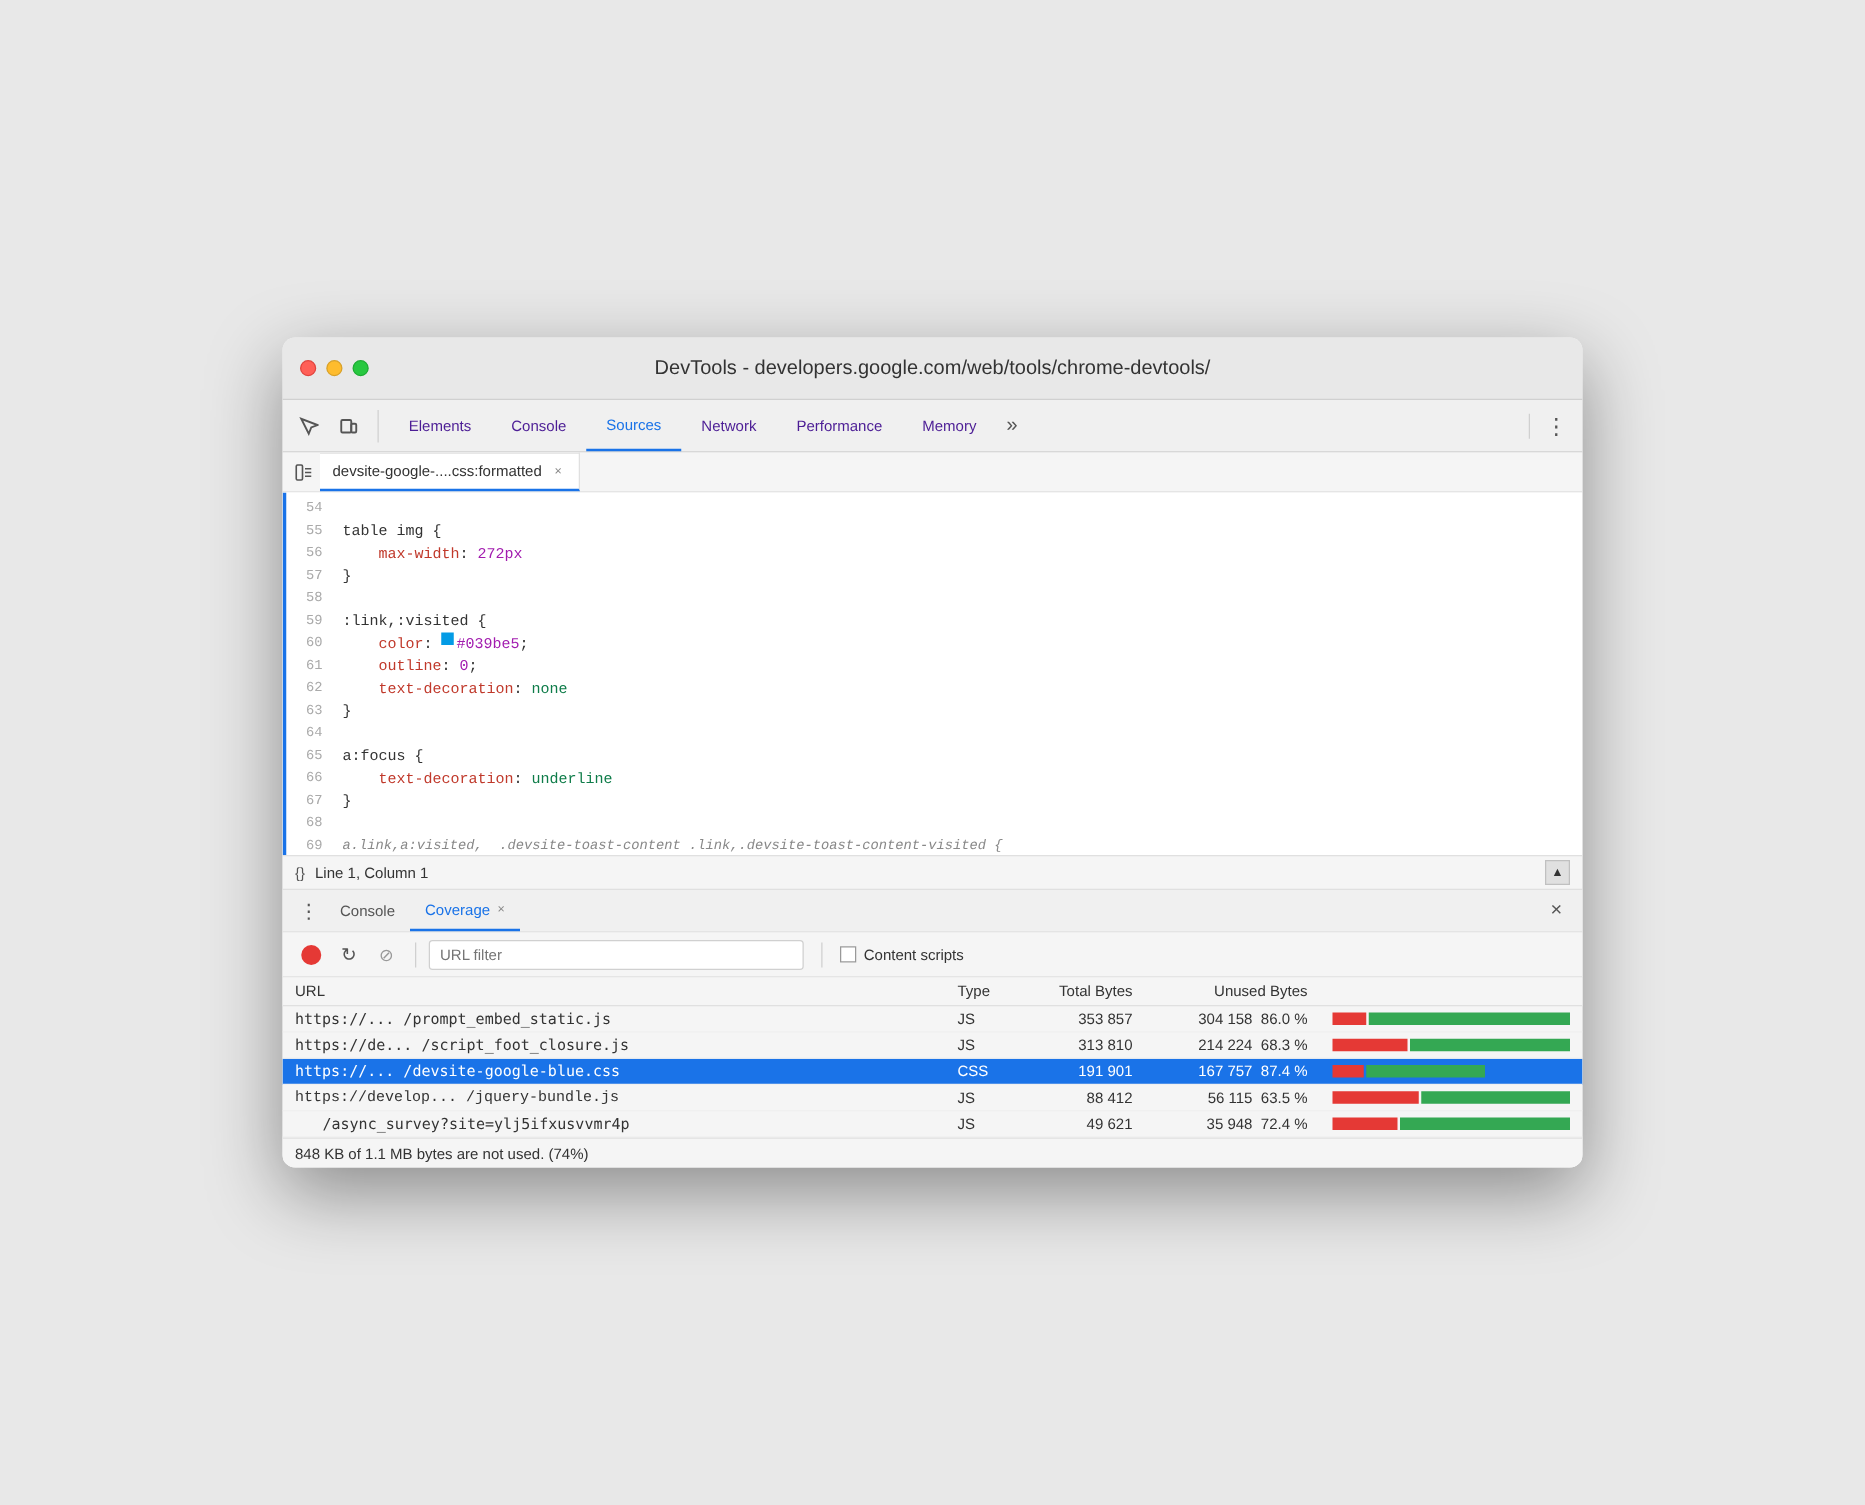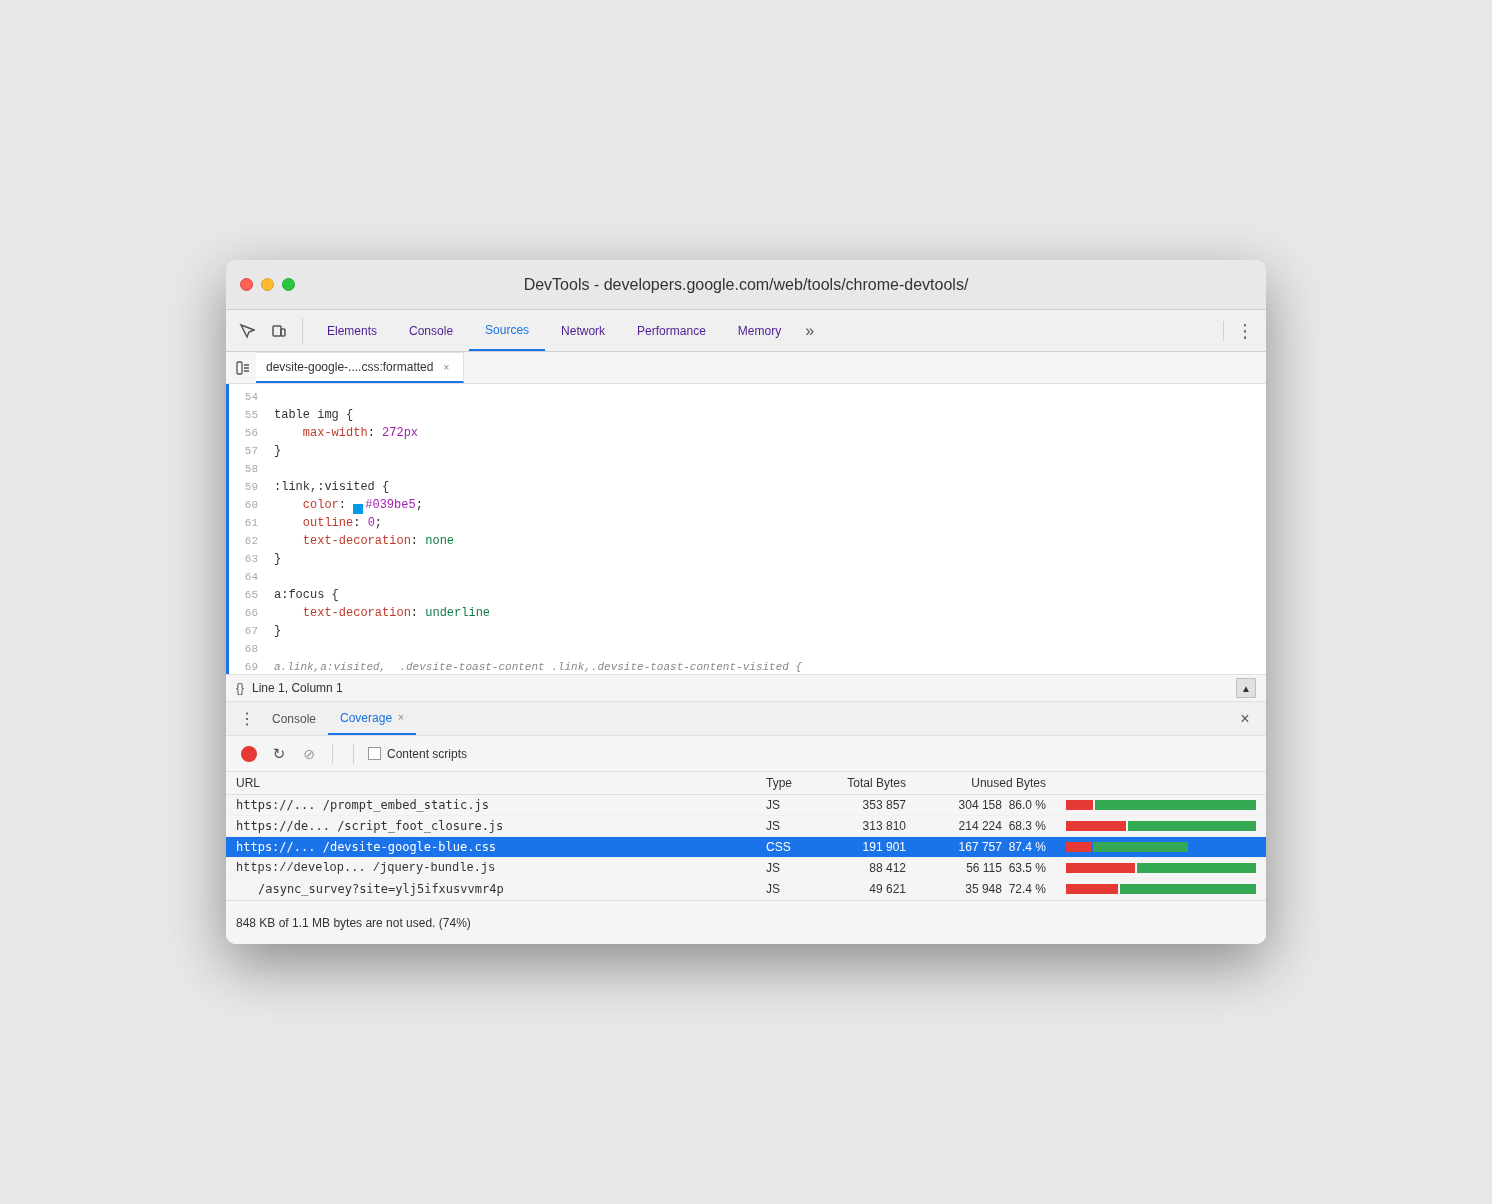--- a/index.html
+++ b/index.html
@@ -188,21 +188,21 @@
       font-size: 11px;
     }
     .code-content {
       padding: 4px 8px;
       flex: 1;
       overflow-x: auto;
     }
     .code-line {
       height: 18px;
       display: flex;
-      align-items: flex-end;
+      align-items: flex-start;
       white-space: pre;
     }
     
     .selector { color: #333; }
     .prop { color: #c0392b; }
     .value { color: #a21caf; }
     .value-str { color: #0e7c49; }
     .punc { color: #333; }
     .blue-swatch {
       display: inline-block;
@@ -407,21 +407,21 @@
     }
     .usage-unused {
       height: 10px;
       background: #34a853;
     }
 
     
     .coverage-footer {
       background: #f5f5f5;
       border-top: 1px solid #e0e0e0;
-      height: 44px;
+      height: 24px;
       display: flex;
       align-items: center;
       padding: 0 10px;
       font-size: 12px;
       color: #333;
     }
 
     
     .code-content-scroll {
       overflow-x: hidden;
@@ -566,20 +566,21 @@
       <div class="bottom-close-btn">×</div>
     </div>
 
     <div class="coverage-toolbar">
       <div class="cov-btn">
         <div class="record-btn"></div>
       </div>
       <div class="cov-btn" style="font-size:15px; color:#555;">↻</div>
       <div class="cov-btn" style="font-size:14px; color:#999;">⊘</div>
       <div class="cov-divider"></div>
+      <input class="cov-filter" type="text" placeholder="URL filter" style="">
       <div class="cov-divider2"></div>
       <label class="content-scripts-label">
         <span class="checkbox-empty"></span>
         <span>Content scripts</span>
       </label>
     </div>
 
     <div>
       <table class="coverage-table">
         <thead>

